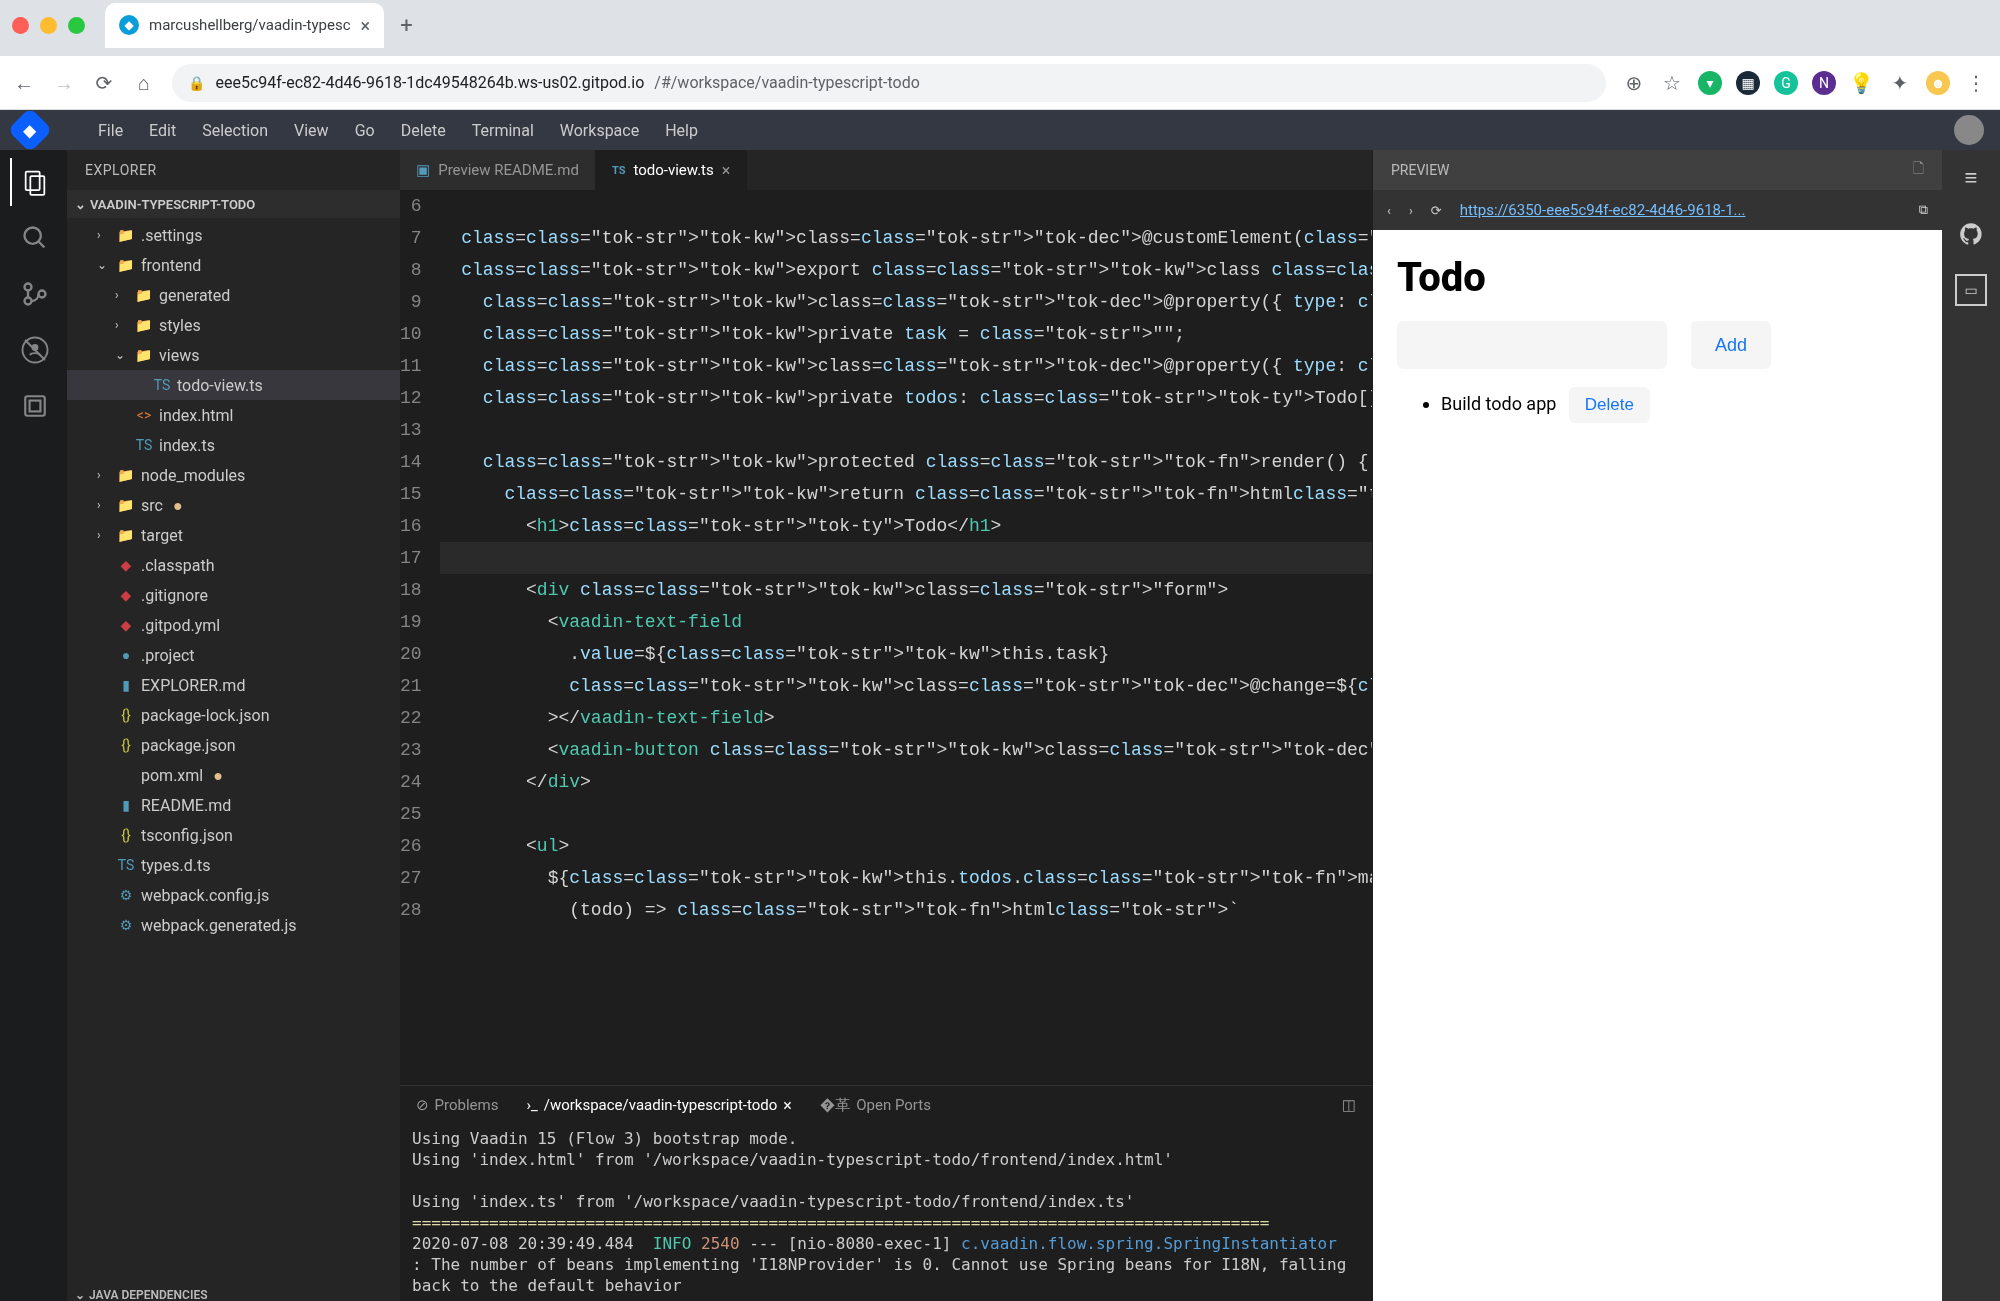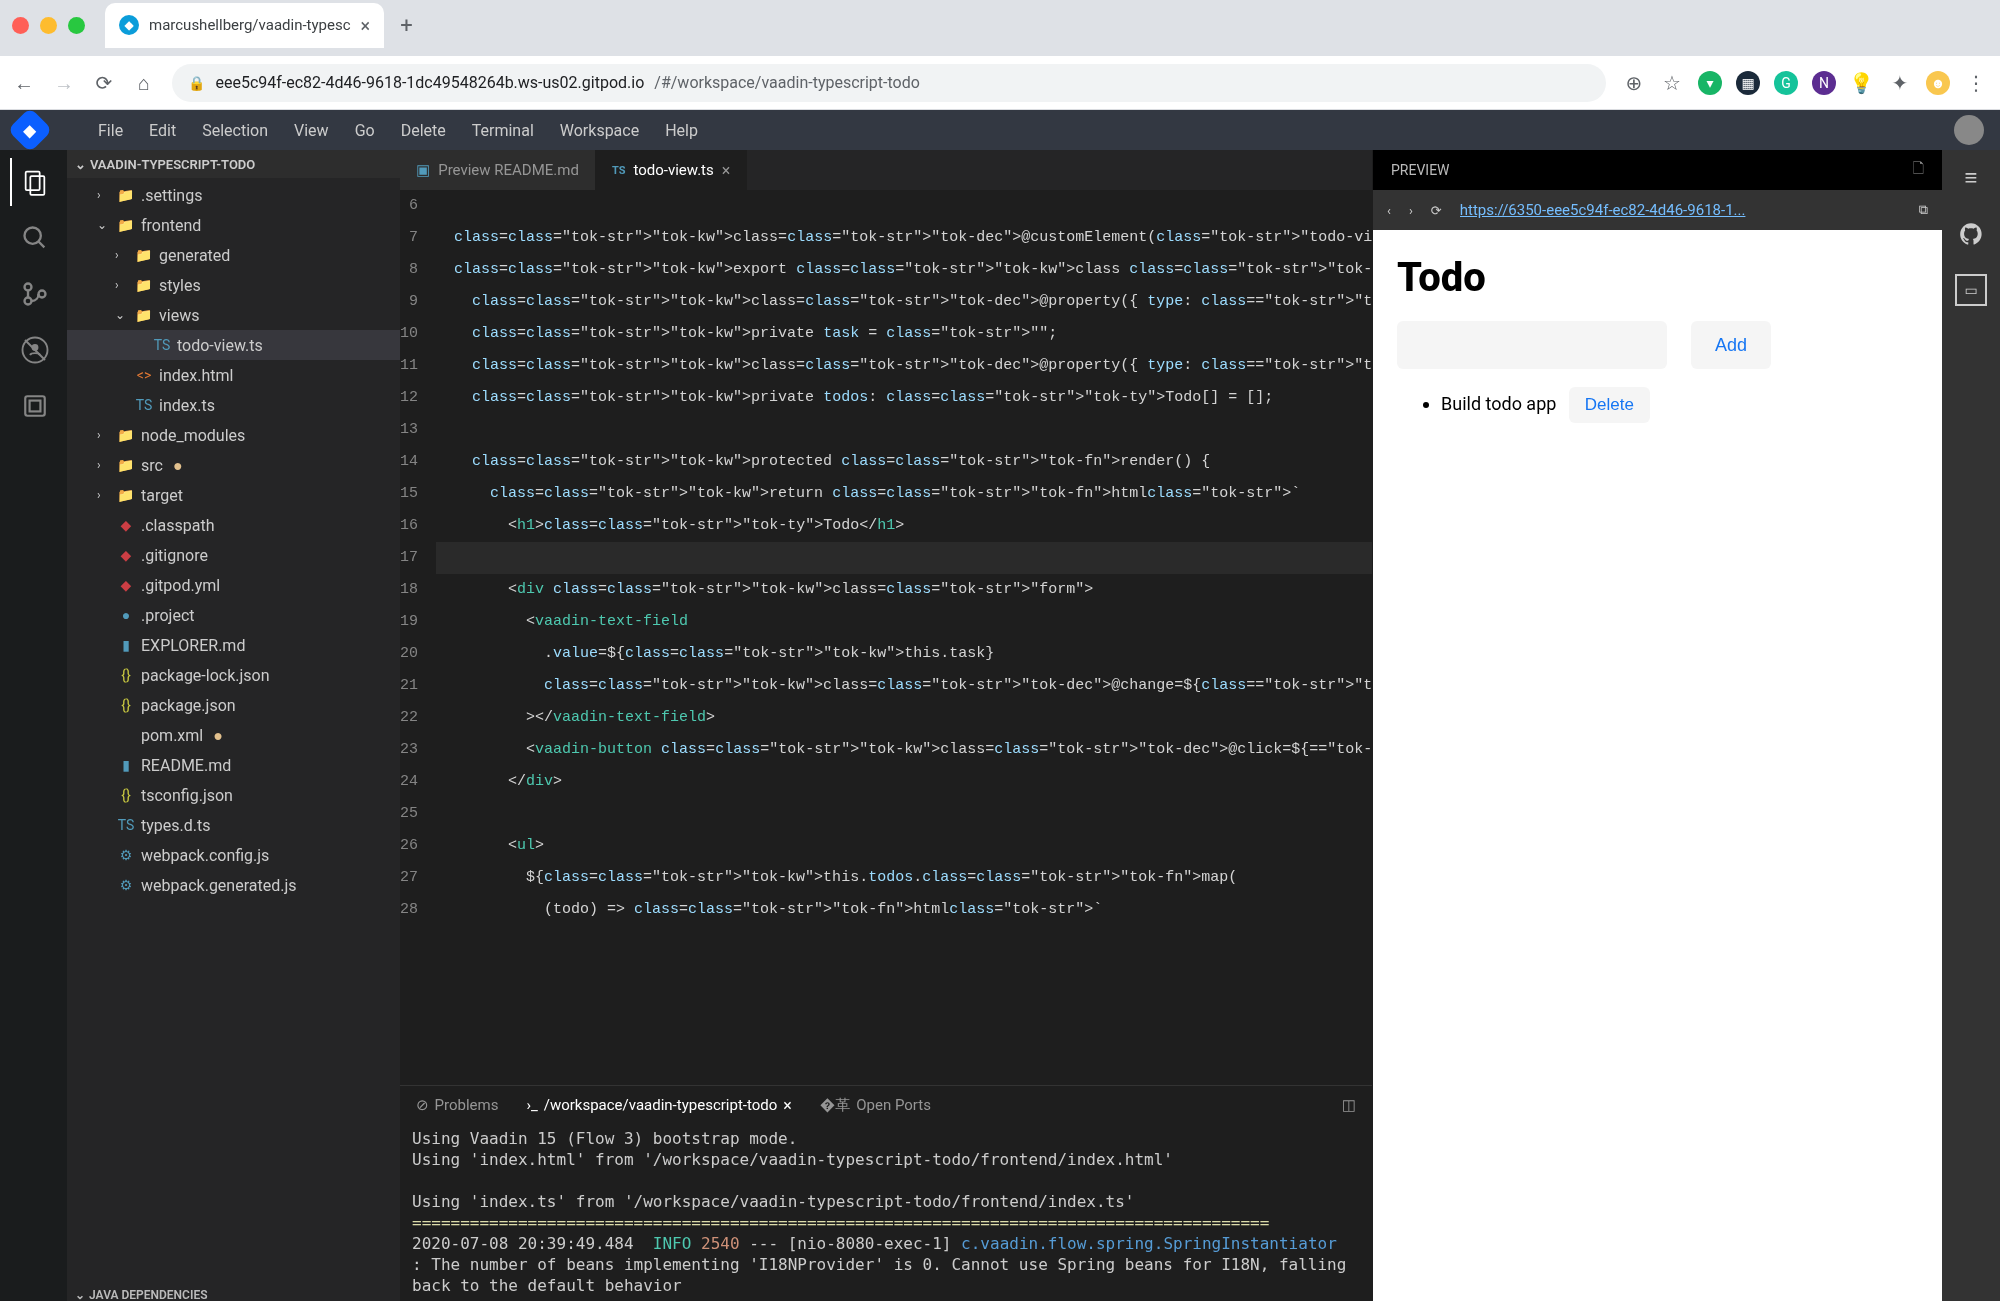--- a/index.html
+++ b/index.html
@@ -175,21 +175,21 @@
   color:#969696;
   background:#2d2d2d;
   border-right:1px solid #1e1e1e;
 }
 .edtab.active { background:#1e1e1e; color:#fff;}
 .edtab .close { color:#969696; font-size:16px;}
 .tabbar .spacer { flex:1;}
 
 .preview-hdr {
   height: 40px;
-  background: #000000;
+  background: #404040;
   display:flex;
   align-items:center;
   padding: 0 18px;
   color:#bbbbbb;
   font-size:14px;
 }
 .pv-toolbar {
   height: 40px;
   background:#333333;
   display:flex;
@@ -223,21 +223,21 @@
   gap: 24px;
   color:#cccccc;
 }
 .right-rail .ricon{ width:32px;height:32px;display:flex;align-items:center;justify-content:center;font-size:22px;}
 
 .code-area {
   flex:1;
   display:flex;
   background:#1e1e1e;
   font-family: Menlo, Monaco, 'Courier New', monospace;
-  font-size: 15px;
+  font-size: 18px;
   line-height: 32px;
   overflow:hidden;
   position:relative;
 }
 .gutter {
   width: 70px;
   text-align:right;
   color:#858585;
   padding-right: 18px;
   user-select:none;
@@ -376,20 +376,21 @@
     </div>
     <div class="rail-btn">
       <svg width="26" height="26" viewBox="0 0 24 24" fill="none" stroke="currentColor" stroke-width="2">
           <rect x="3" y="3" width="18" height="18" rx="2"></rect>
           <rect x="7" y="7" width="10" height="10"></rect>
         </svg>
     </div>
   </div>
 
   <div class="sidebar">
+    <div class="sidebar-header">EXPLORER</div>
     <div class="sidebar-section">
       <span>⌄</span>
       <span>VAADIN-TYPESCRIPT-TODO</span>
     </div>
     <div class="tree" id="tree">
         <div class="tree-item" style="padding-left: 30px;">
           <span class="chev">›</span>
           <span class="ficon" style="color:#cccccc">📁</span>
           <span>.settings</span>
         </div>

